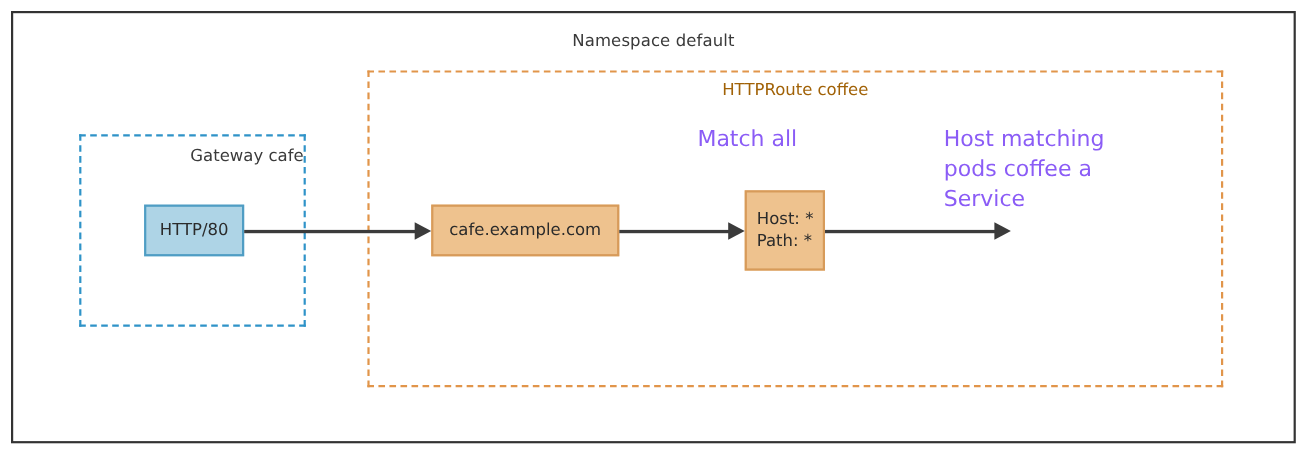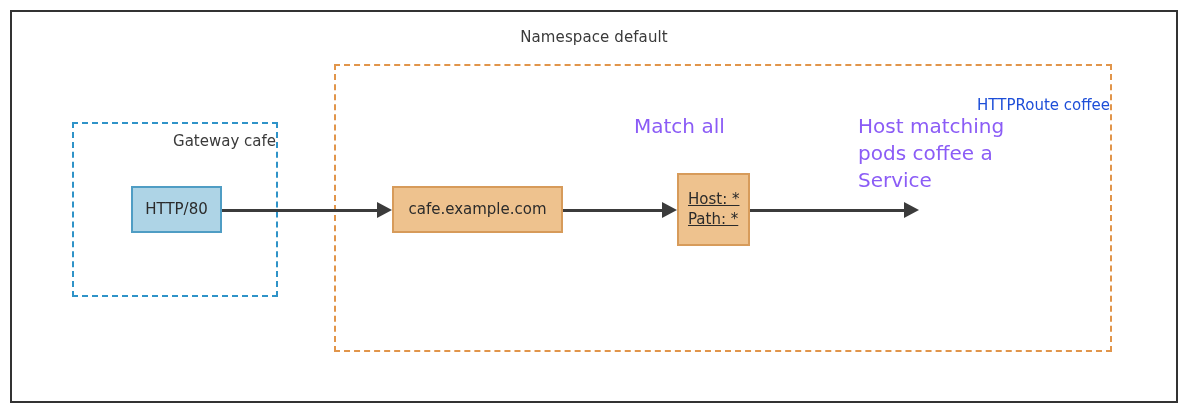--- a/index.html
+++ b/index.html
@@ -50,24 +50,23 @@
     height: 288px;
     border: 2px dashed #e1954a;
     box-sizing: border-box;
     background: transparent;
   }
   .httproute-title {
     position: absolute;
     left: 0;
     top: 6px;
     width: 100%;
-    text-align: right;
-    font-size: 15px;
-    color: #1d4ed8;
-    margin-top: 24px;
+    text-align: center;
+    font-size: 15px;
+    color: #a16207;
   }
 
   .gateway-box {
     position: absolute;
     left: 72px;
     top: 122px;
     width: 206px;
     height: 175px;
     border: 2px dashed #2f93c8;
     box-sizing: border-box;
@@ -88,21 +87,21 @@
     position: absolute;
     box-sizing: border-box;
     display: flex;
     align-items: center;
     font-size: 15px;
     color: #2b2b2b;
     line-height: 1.28;
     z-index: 5;
   }
   .node.center { justify-content: center; text-align: center; }
-  .node.leftal  { justify-content: flex-start; text-align: left; padding-left: 9px; text-decoration: underline; }
+  .node.leftal  { justify-content: flex-start; text-align: left; padding-left: 9px; }
 
   .node-blue {
     background: #aed4e6;
     border: 2px solid #4f9dc4;
   }
   .node-orange {
     background: #eec28e;
     border: 2px solid #d79b5a;
   }
 

